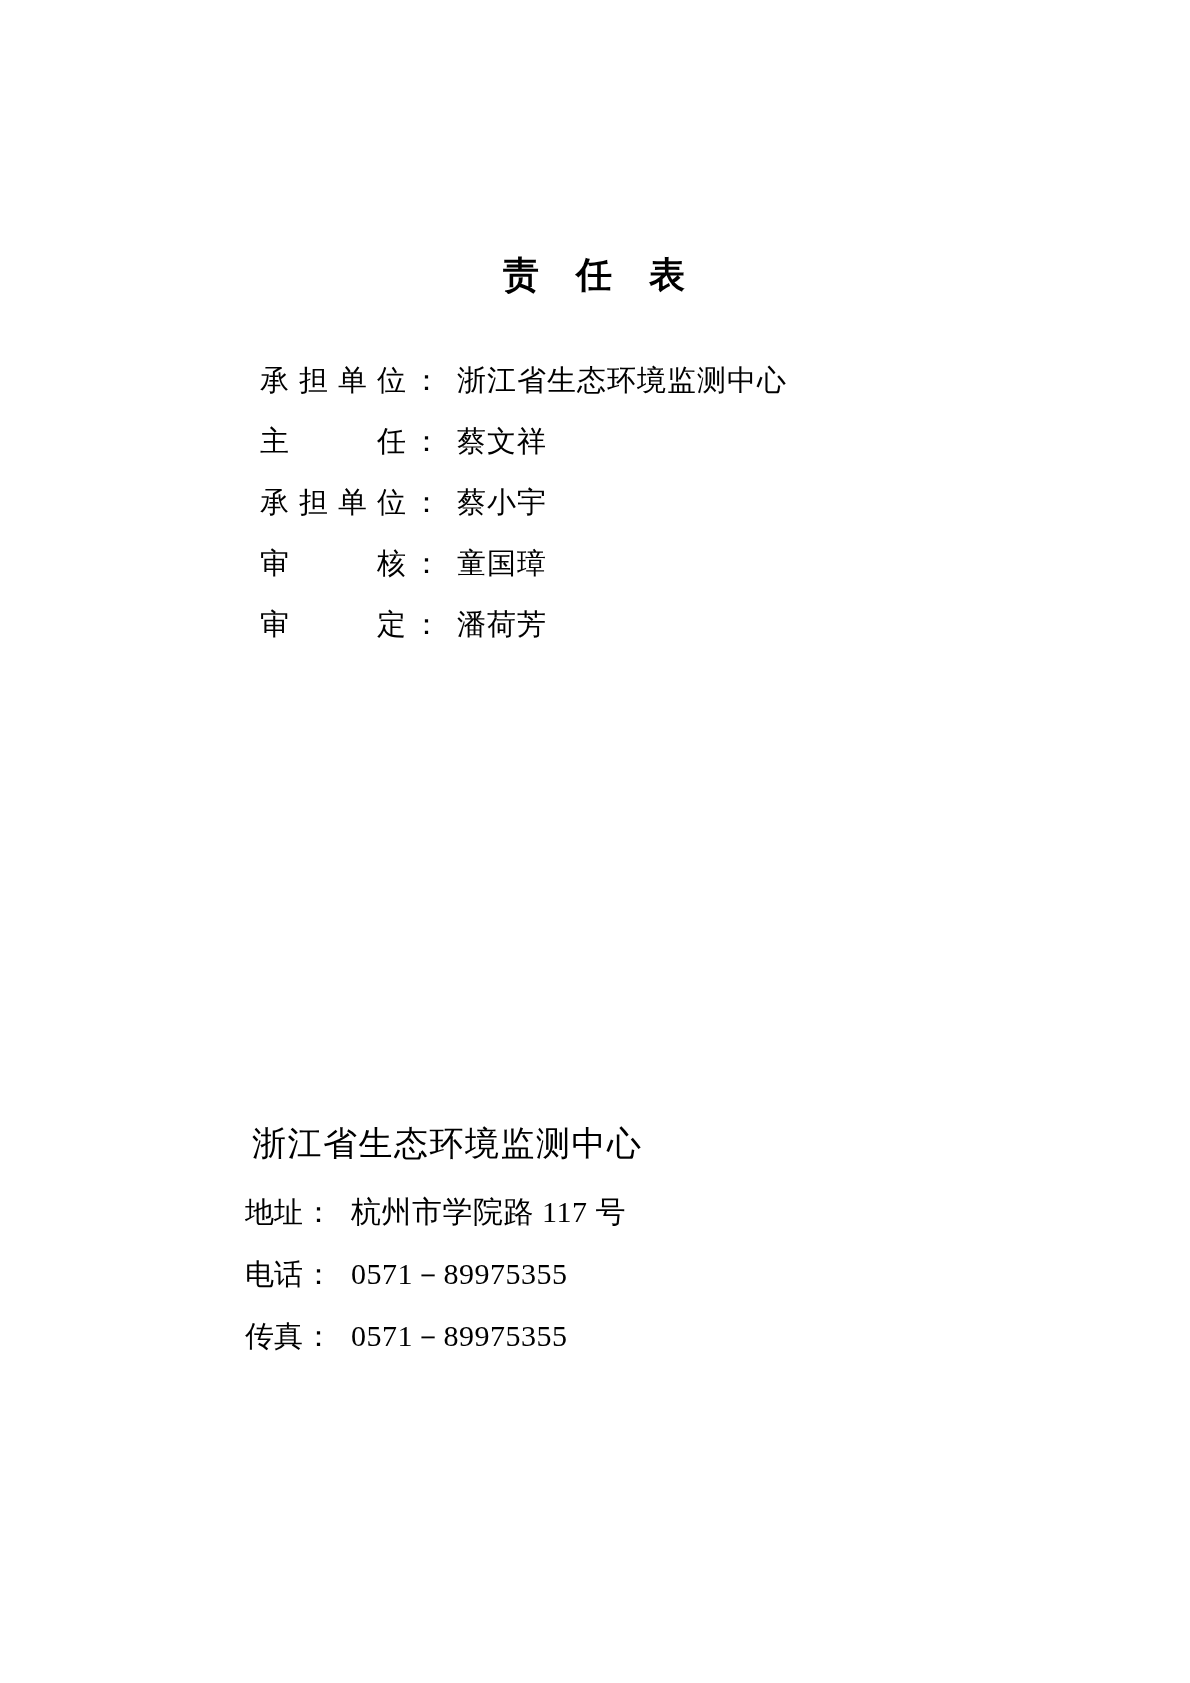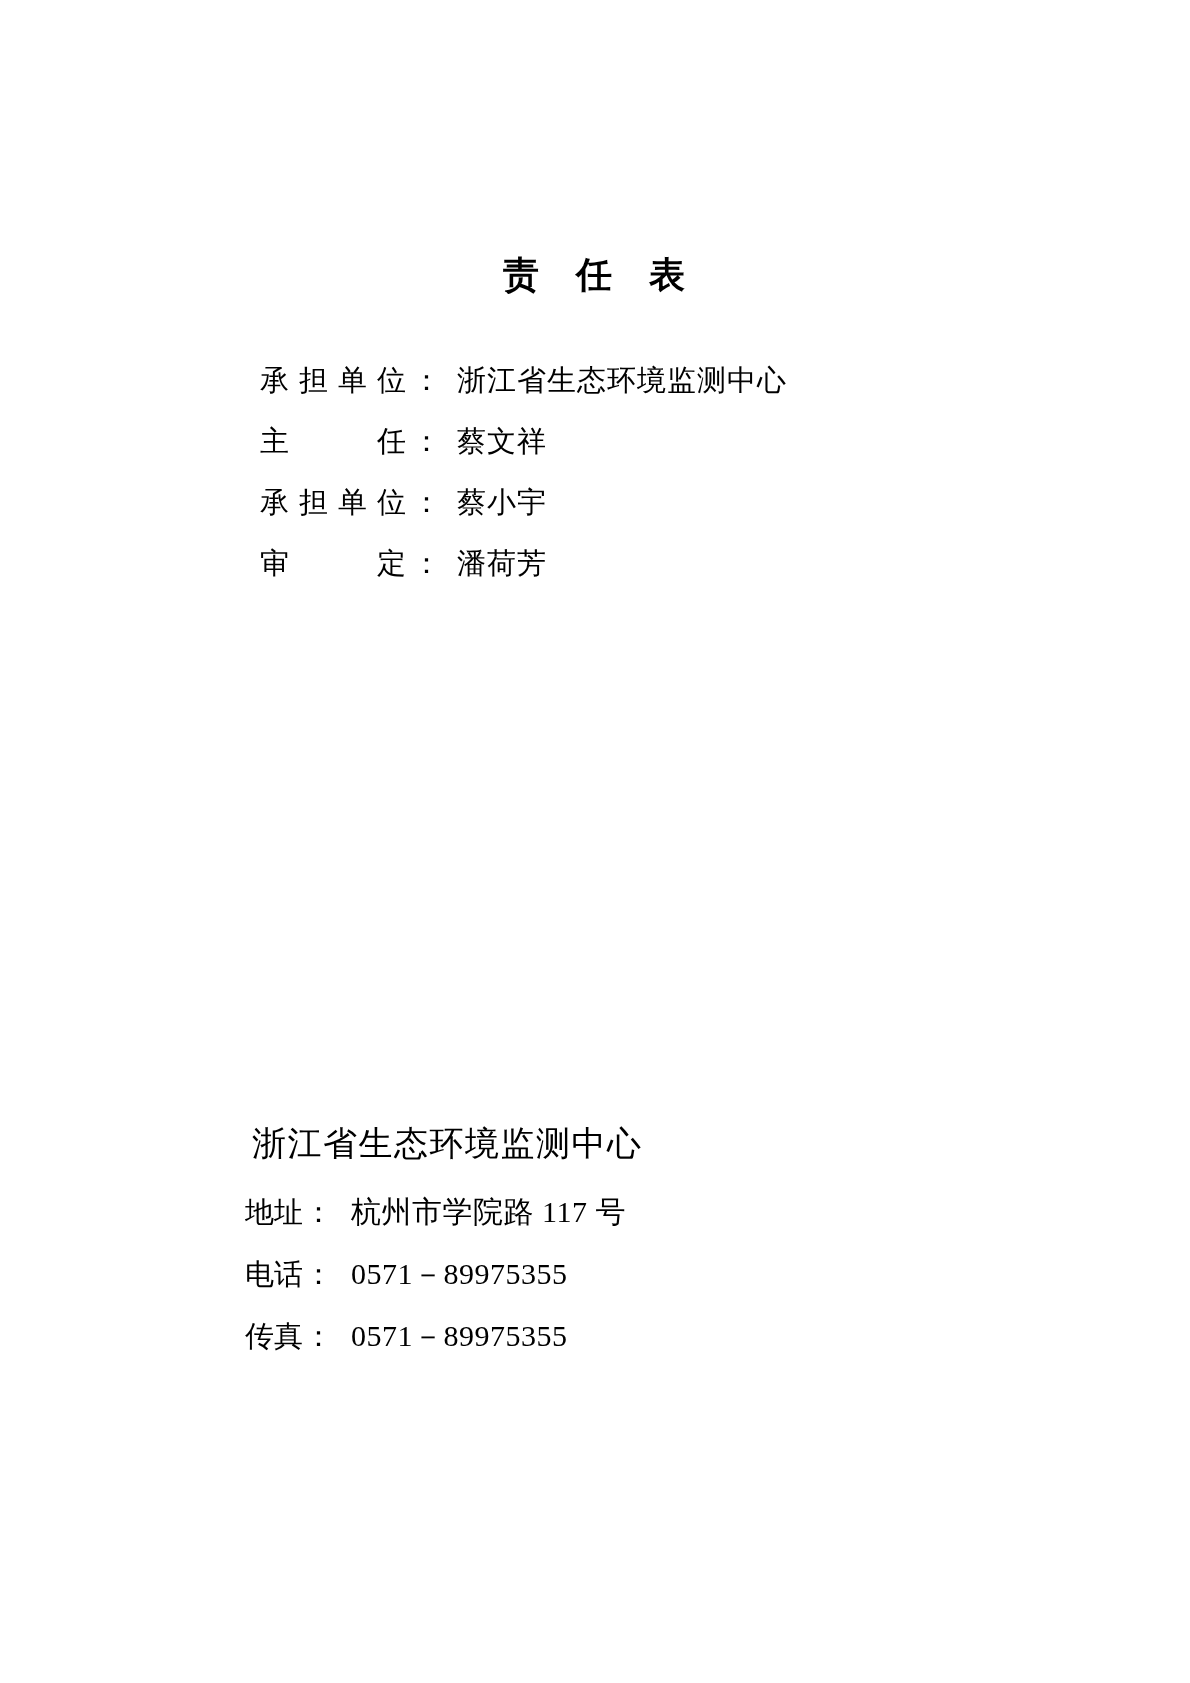--- a/index.html
+++ b/index.html
@@ -97,20 +97,23 @@
     <div class="resp-row">
       <span class="resp-label">承担单位</span><span class="resp-colon">：</span><span class="resp-value">浙江省生态环境监测中心</span>
     </div>
     <div class="resp-row">
       <span class="resp-label">主任</span><span class="resp-colon">：</span><span class="resp-value">蔡文祥</span>
     </div>
     <div class="resp-row">
       <span class="resp-label">承担单位</span><span class="resp-colon">：</span><span class="resp-value">蔡小宇</span>
     </div>
     <div class="resp-row">
+      <span class="resp-label">审核</span><span class="resp-colon">：</span><span class="resp-value">童国璋</span>
+    </div>
+    <div class="resp-row">
       <span class="resp-label">审定</span><span class="resp-colon">：</span><span class="resp-value">潘荷芳</span>
     </div>
   </div>
 
   <div class="footer-org">浙江省生态环境监测中心</div>
 
   <div class="contact-list">
     <div class="contact-row">
       <span class="contact-label">地址</span><span class="contact-colon">：</span><span class="contact-value">杭州市学院路 117 号</span>
     </div>

